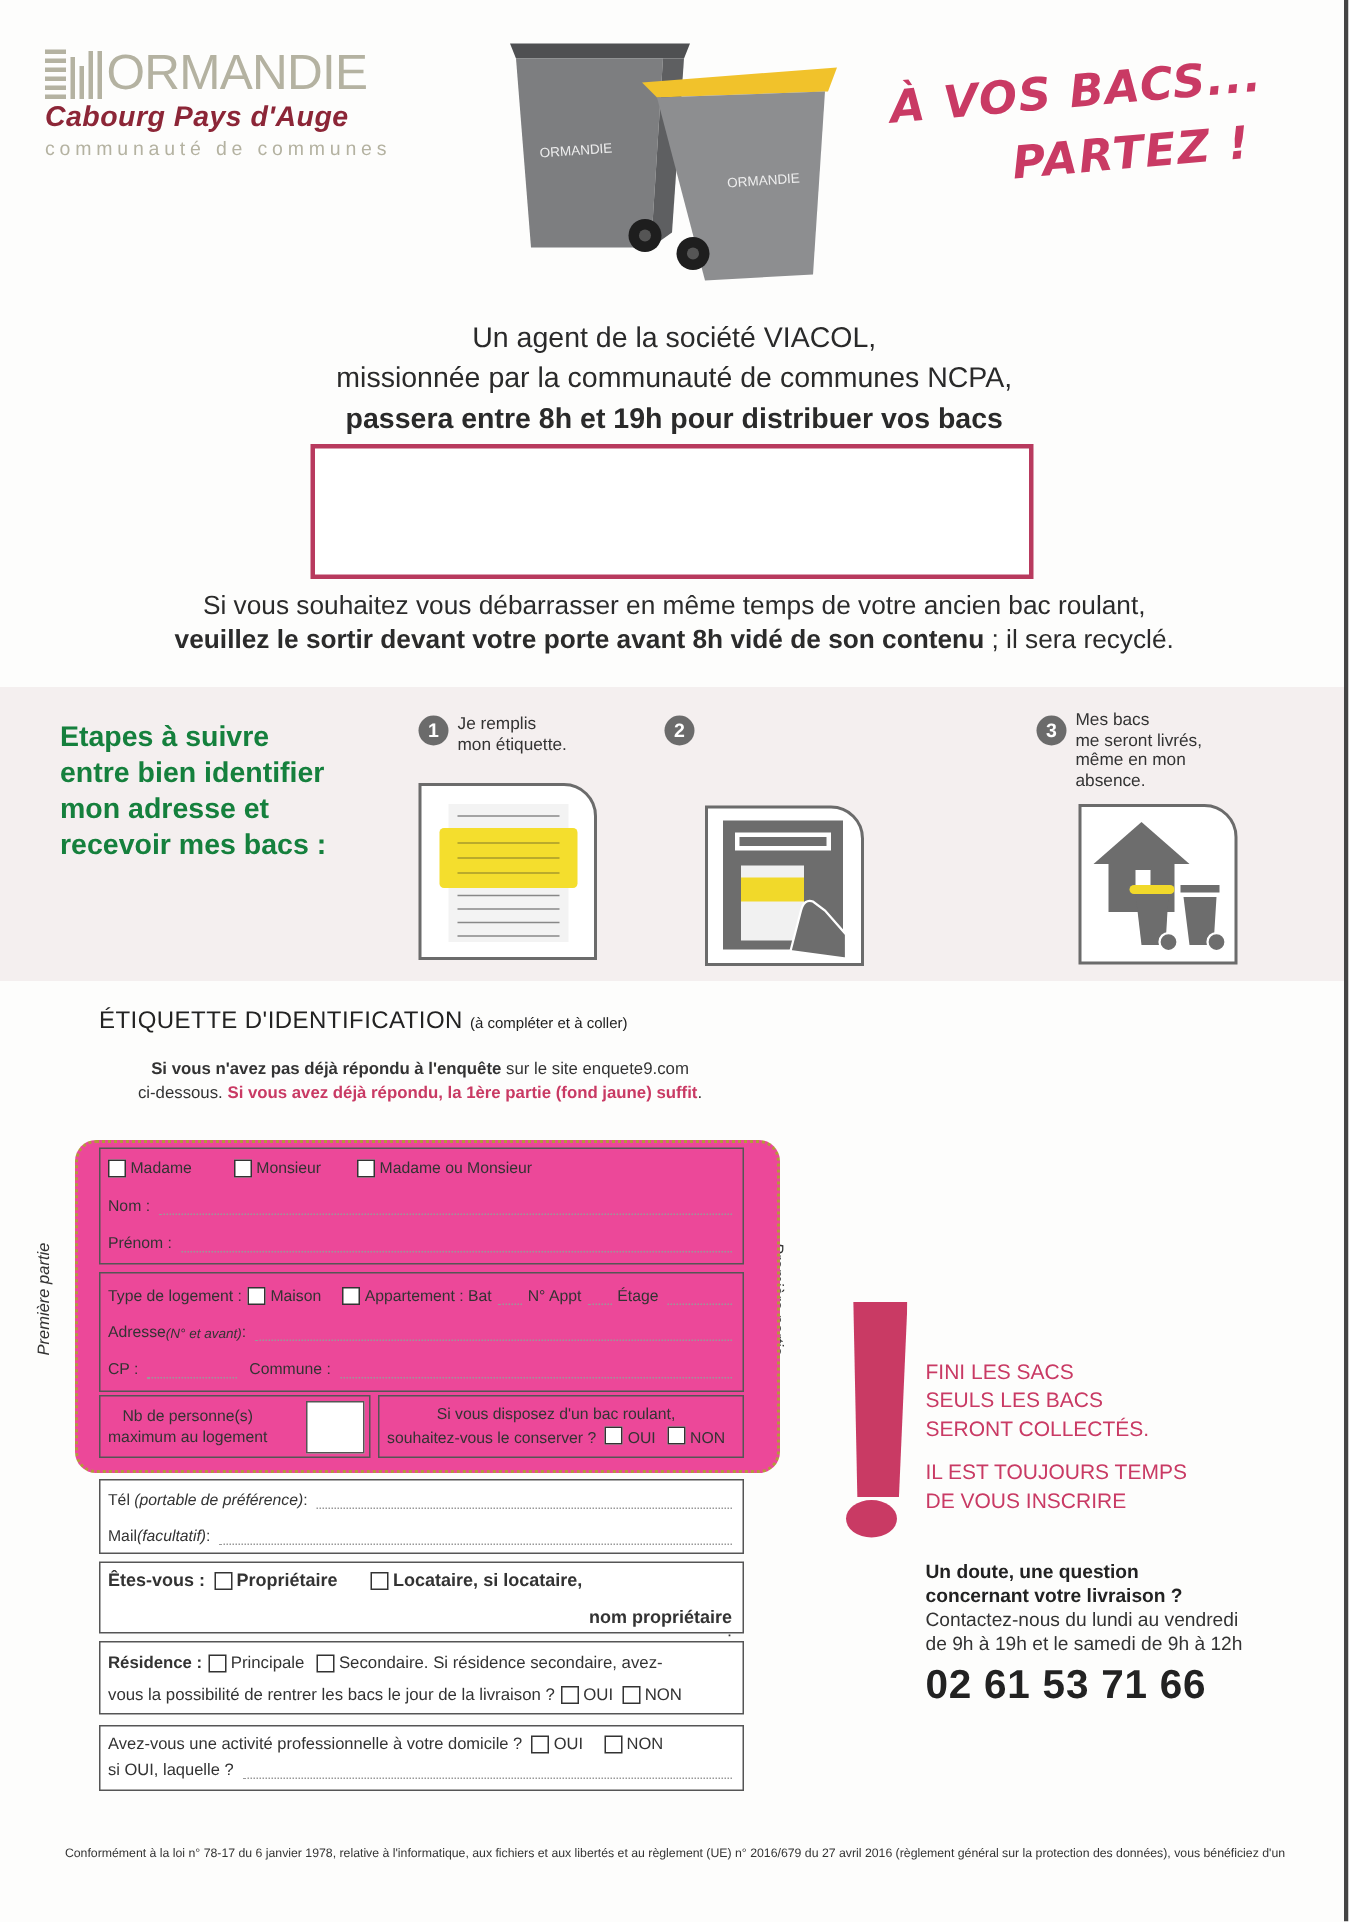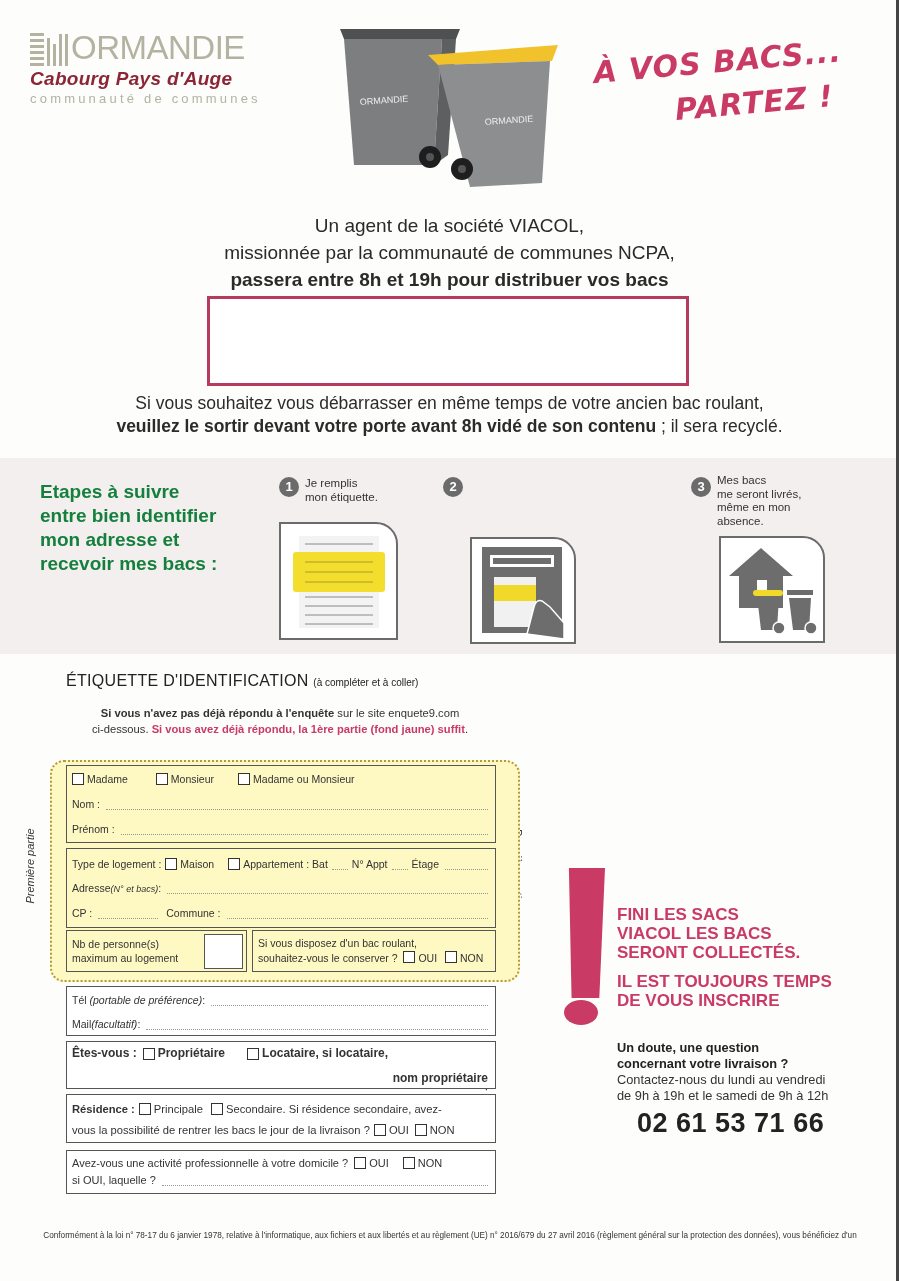--- a/index.html
+++ b/index.html
@@ -30,36 +30,36 @@
   .steps-title{left:40px;top:480px;color:#15803d;font-weight:bold;font-size:19px;line-height:24px;}
   .step-num{width:20px;height:20px;border-radius:50%;background:#6b6b6b;color:#fff;font-weight:bold;font-size:13px;text-align:center;line-height:20px;}
   .step-text{font-size:11.5px;line-height:13.5px;color:#333;}
   .card{border:2px solid #6b6b6b;border-radius:0 22px 0 0;background:#fff;}
   
   .label-title{left:66px;top:672px;font-size:16px;color:#222;letter-spacing:0.3px;}
   .label-title small{font-size:10px;letter-spacing:0;}
   .label-intro{left:60px;width:440px;top:705px;text-align:center;font-size:11.2px;line-height:16px;color:#333;}
   .label-intro b{font-weight:bold;}
   .label-intro .pink{color:#c93a64;font-weight:bold;}
-  .yellow{left:50px;top:760px;width:466px;height:218px;background:#fef9c3;border:2px dotted #b39a3a;border-radius:14px;}
+  .yellow{left:50px;top:760px;width:466px;height:218px;background:#ec4899;border:2px dotted #b39a3a;border-radius:14px;text-align:center;}
   .box{position:absolute;border:1.5px solid #555;background:transparent;}
   .form-line{position:absolute;font-size:10.5px;color:#333;display:flex;align-items:flex-end;}
   .dotfill{flex:1;border-bottom:1px dotted #999;margin-left:6px;height:1px;}
   .cb{display:inline-block;width:10px;height:10px;border:1px solid #333;background:#fff;vertical-align:-1px;margin-right:3px;}
   .side-label{font-size:11px;font-style:italic;color:#333;white-space:nowrap;}
   .white-sq{position:absolute;background:#fff;border:1.5px solid #555;}
   .wbox{position:absolute;border:1.5px solid #555;background:#fff;}
   .wline{position:absolute;font-size:10.5px;color:#333;display:flex;align-items:flex-end;}
   
   .excl-bar{left:567px;top:868px;width:38px;height:130px;background:#c93a64;clip-path:polygon(5% 0,100% 0,85% 100%,12% 100%);}
   .excl-dot{left:564px;top:1000px;width:34px;height:25px;border-radius:50%;background:#c93a64;}
-  .fini{left:617px;top:905px;color:#c93a64;font-weight:bold;font-size:17px;line-height:19px;}
+  .fini{left:617px;top:905px;color:#c93a64;font-weight:normal;font-size:14px;line-height:19px;}
   .help{left:617px;top:1040px;font-size:12.8px;line-height:16px;color:#333;}
   .help b{color:#222;}
-  .phone{left:637px;top:1108px;font-size:27px;font-weight:bold;color:#222;letter-spacing:0.5px;}
+  .phone{left:617px;top:1108px;font-size:27px;font-weight:bold;color:#222;letter-spacing:0.5px;}
   .legal{left:10px;width:880px;top:1229px;text-align:center;font-size:8.2px;line-height:13px;color:#333;}
 </style>
 </head>
 <body>
 
 <div class="edge"></div>
 
 <div class="abs logo">
   <div class="logo-mark">
     <div class="bars">
@@ -225,21 +225,21 @@
     <span class="cb" style="margin-left:14px"></span>
       <span>Appartement : Bat</span>
     <span class="dotfill" style="flex:0 0 16px;margin:0 4px"></span>
     <span>N° Appt</span>
     <span class="dotfill" style="flex:0 0 16px;margin:0 4px"></span>
     <span>Étage</span>
     <span class="dotfill"></span>
   </div>
   <div class="form-line" style="left:20px;top:120px;width:416px;">
     <span>Adresse</span>
-      <i style="font-size:9px">(N° et bacs)</i>
+      <i style="font-size:9px">(N° et avant)</i>
       <span> :</span>
       <span class="dotfill"></span>
   </div>
   <div class="form-line" style="left:20px;top:145px;width:416px;">
     <span>CP :</span>
       <span class="dotfill" style="flex:0 0 60px"></span>
     <span style="margin-left:8px">Commune :</span>
       <span class="dotfill"></span>
   </div>
 
@@ -309,21 +309,21 @@
 </div>
 <div class="wline" style="left:72px;top:1174px;width:416px;font-size:11px;">
   <span>si OUI, laquelle ?</span>
     <span class="dotfill"></span>
 </div>
 
 <div class="abs excl-bar"></div>
 <div class="abs excl-dot"></div>
 <div class="abs fini">
   <div>FINI LES SACS</div>
-  <div>VIACOL LES BACS</div>
+  <div>SEULS LES BACS</div>
   <div>SERONT COLLECTÉS.</div>
   <div style="height:10px"></div>
   <div>IL EST TOUJOURS TEMPS</div>
   <div>DE VOUS INSCRIRE</div>
 </div>
 <div class="abs help">
   <div><b>Un doute, une question</b></div>
   <div><b>concernant votre livraison ?</b></div>
   <div>Contactez-nous du lundi au vendredi</div>
   <div>de 9h à 19h et le samedi de 9h à 12h</div>

